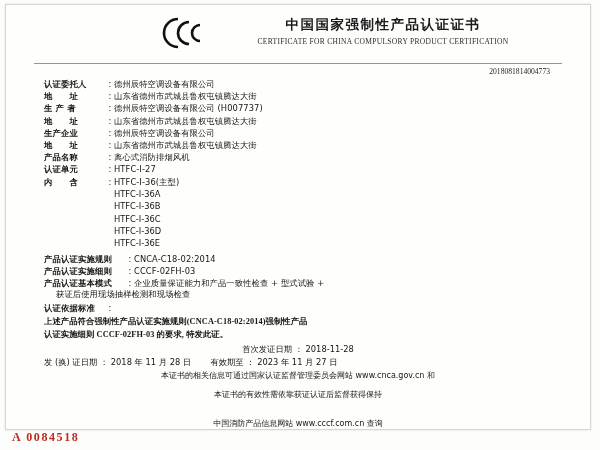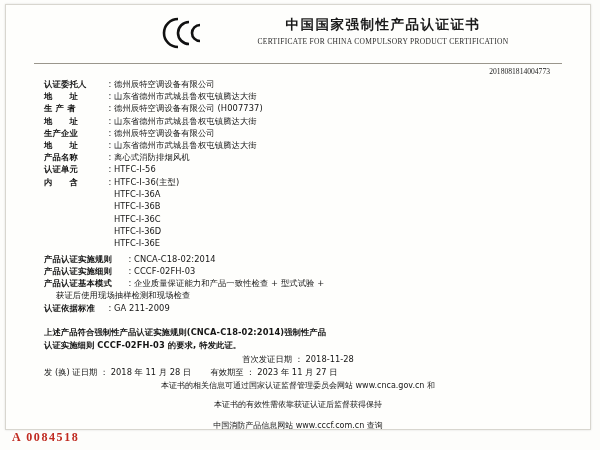--- a/index.html
+++ b/index.html
@@ -128,20 +128,21 @@
     line-height: 12.4px;
     color: #151515;
   }
 
   .block-line {
     font-size: 8.3px;
     line-height: 12.6px;
     color: #151515;
     padding-left: 38px;
     letter-spacing: 0.1px;
+    font-family: Liberation Serif, serif;
   }
   .block-line.indent {
     padding-left: 50px;
   }
   .bold {
     font-weight: bold;
   }
 
   .center-line {
     text-align: center;
@@ -284,21 +285,21 @@
         <span class="val">山东省德州市武城县鲁权屯镇腾达大街</span>
       </div>
       <div class="field">
         <span class="lbl">产品名称</span>
         <span class="sep">:</span>
         <span class="val">离心式消防排烟风机</span>
       </div>
       <div class="field">
         <span class="lbl">认证单元</span>
         <span class="sep">:</span>
-        <span class="val">HTFC-Ⅰ-56</span>
+        <span class="val">HTFC-Ⅰ-27</span>
       </div>
 
       <div class="field">
         <span class="lbl">内　　含</span>
         <span class="sep">:</span>
         <span class="val">HTFC-Ⅰ-36(主型)</span>
       </div>
       <div class="unit-list">HTFC-Ⅰ-36A</div>
       <div class="unit-list">HTFC-Ⅰ-36B</div>
       <div class="unit-list">HTFC-Ⅰ-36C</div>
@@ -318,45 +319,44 @@
       <div class="field">
         <span class="lbl" style="width:82px;flex:0 0 82px;">产品认证基本模式</span>
         <span class="sep">:</span>
         <span class="val">企业质量保证能力和产品一致性检查 + 型式试验 +</span>
       </div>
       <div class="block-line indent">获证后使用现场抽样检测和现场检查</div>
 
       <div class="field">
         <span class="lbl" style="width:62px;flex:0 0 62px;">认证依据标准</span>
         <span class="sep">:</span>
-        <span class="val">GA 211-2009</span>
-      </div>
-
-      <div class="block-line bold" style="margin-top:12px;">上述产品符合强制性产品认证实施规则(CNCA-C18-02:2014)强制性产品</div>
+      </div>
+
+      <div class="block-line bold" style="margin-top:2px;">上述产品符合强制性产品认证实施规则(CNCA-C18-02:2014)强制性产品</div>
       <div class="block-line bold">认证实施细则 CCCF-02FH-03 的要求, 特发此证。</div>
 
       <div class="center-line" style="margin-top:2px;">
         <span>首次发证日期</span>
         <span>：</span>
         <span>2018-11-28</span>
       </div>
 
       <div class="date-line">
         <span>发 (换) 证日期</span>
         <span>：</span>
         <span>2018 年 11 月 28 日</span>
         <span style="display:inline-block;width:14px;"></span>
         <span>有效期至</span>
         <span>：</span>
         <span>2023 年 11 月 27 日</span>
       </div>
 
       <div class="notice" style="margin-top:0;">本证书的相关信息可通过国家认证监督管理委员会网站 www.cnca.gov.cn 和</div>
       <div class="notice">本证书的有效性需依靠获证认证后监督获得保持</div>
-      <div class="notice" style="margin-top:8px;">中国消防产品信息网站 www.cccf.com.cn 查询</div>
+      <div class="notice" style="margin-top:16px;">中国消防产品信息网站 www.cccf.com.cn 查询</div>
 
       <div class="logos">
         <div class="logo-ccc">
           <svg viewBox="0 0 42 34" width="42" height="34" aria-hidden="true">
             <g fill="none" stroke="#111" stroke-width="2.2">
               <path d="M16 5 A11.5 11.5 0 1 0 16 29"></path>
               <path d="M25 7.5 A9 9 0 1 0 25 26.5"></path>
               <path d="M34 10 A6.5 6.5 0 1 0 34 24"></path>
             </g>
             <text x="33" y="30" font-size="8" fill="#111" font-family="Liberation Serif, serif">F</text>

